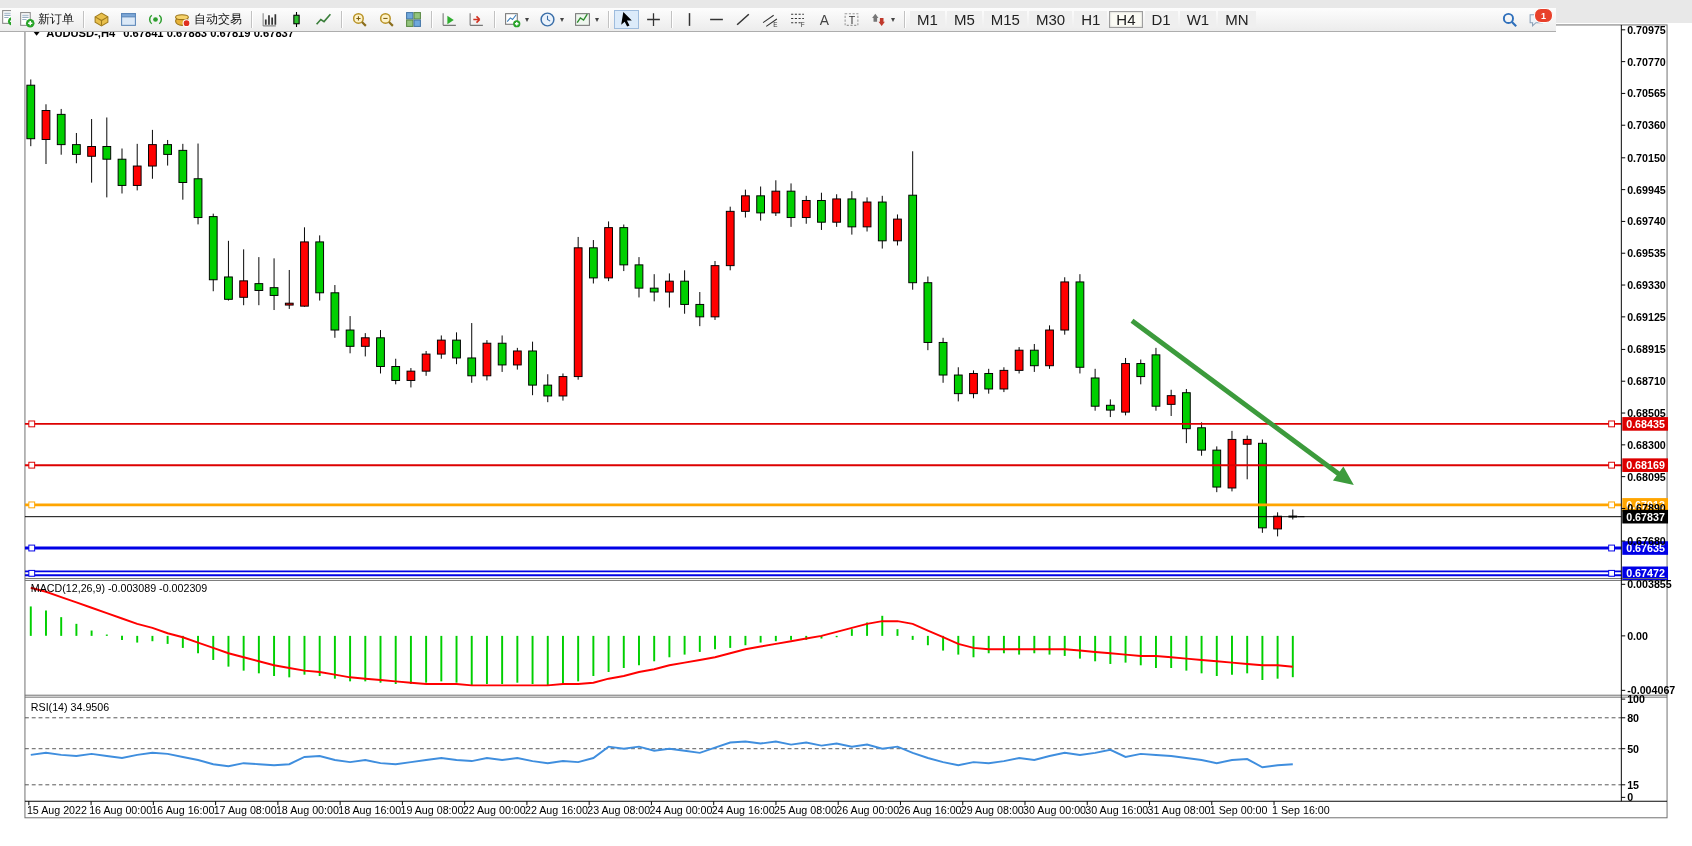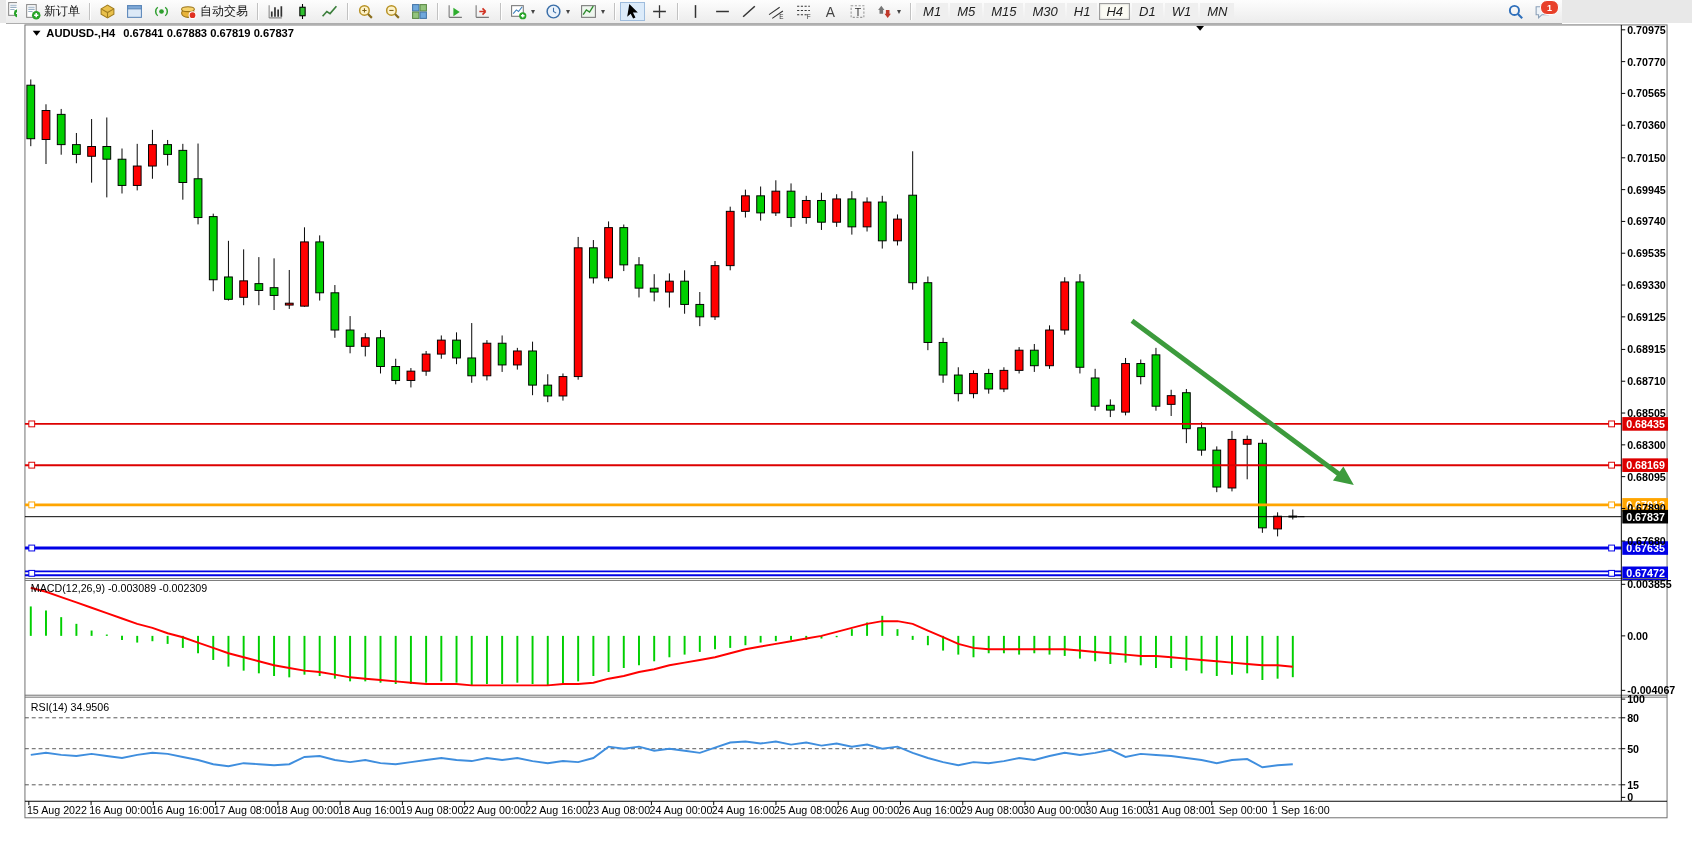--- a/index.html
+++ b/index.html
@@ -1,32 +1,32 @@
 <!DOCTYPE html>
 <html><head>
 <meta charset="utf-8">
 <style>
   html,body{margin:0;padding:0;background:#e8e8e8;}
   body{width:1692px;height:846px;position:relative;overflow:hidden;
        font-family:"Liberation Sans",sans-serif;-webkit-font-smoothing:none;}
   
-  .toolbar{position:absolute;top:0;left:0;width:1556px;height:23px;
+  .toolbar{position:absolute;top:8px;left:0;width:1556px;height:23px;
     background:linear-gradient(#fdfdfd,#ececec);border-bottom:1px solid #adadad;
-    display:flex;align-items:center;white-space:nowrap;z-index:5;margin-left:6px;}
+    display:flex;align-items:center;white-space:nowrap;z-index:5;}
   .tb-group{display:flex;align-items:center;height:23px;}
   .tb-sep{width:1px;height:17px;background:#c2c2c2;box-shadow:1px 0 0 #ffffff;margin:0 4px;flex:none;}
   .tb-btn{display:flex;align-items:center;gap:3px;height:19px;padding:1px 3px;margin:0 1px;
     border:1px solid transparent;background:transparent;font-size:12px;color:#111;cursor:default;flex:none;}
   .tb-btn.pressed{background:#dcebfa;border:1px solid #9ebcdd;}
   .ticon{width:17px;height:17px;display:inline-block;flex:none;}
   .ticon svg{width:17px;height:17px;display:block;}
   .tb-caret{font-size:8px;color:#444;margin-left:1px;}
   .tb-label{font-size:12px;}
-  .tf-btn{font-size:13px;color:#222;padding:2px 6px;margin:0 1px;border:1px solid transparent;height:17px;
-    display:flex;align-items:center;flex:none;font-style:italic;}
+  .tf-btn{font-size:15px;color:#222;padding:2px 6px;margin:0 1px;border:1px solid transparent;height:17px;
+    display:flex;align-items:center;flex:none;}
   .tf-btn.active{background:#fbfbf4;border:1px solid #9e9e9e;box-shadow:inset 0 0 2px #bbb;}
   .tb-right{margin-left:auto;display:flex;align-items:center;padding-right:6px;}
   .chat-wrap{position:relative;}
   .chat-badge{position:absolute;top:-3px;right:-5px;min-width:13px;height:13px;border-radius:7px;
     background:#e8402a;color:#fff;font-size:9px;font-weight:bold;display:flex;align-items:center;
     justify-content:center;padding:0 2px;border:1px solid #fff;}
   .clip-icon{width:11px;overflow:hidden;margin-right:2px;}
   
   #chart-wrap{position:absolute;top:23px;left:0;width:1692px;height:823px;background:#ffffff;}
   svg text{font-family:"Liberation Sans",sans-serif;}

